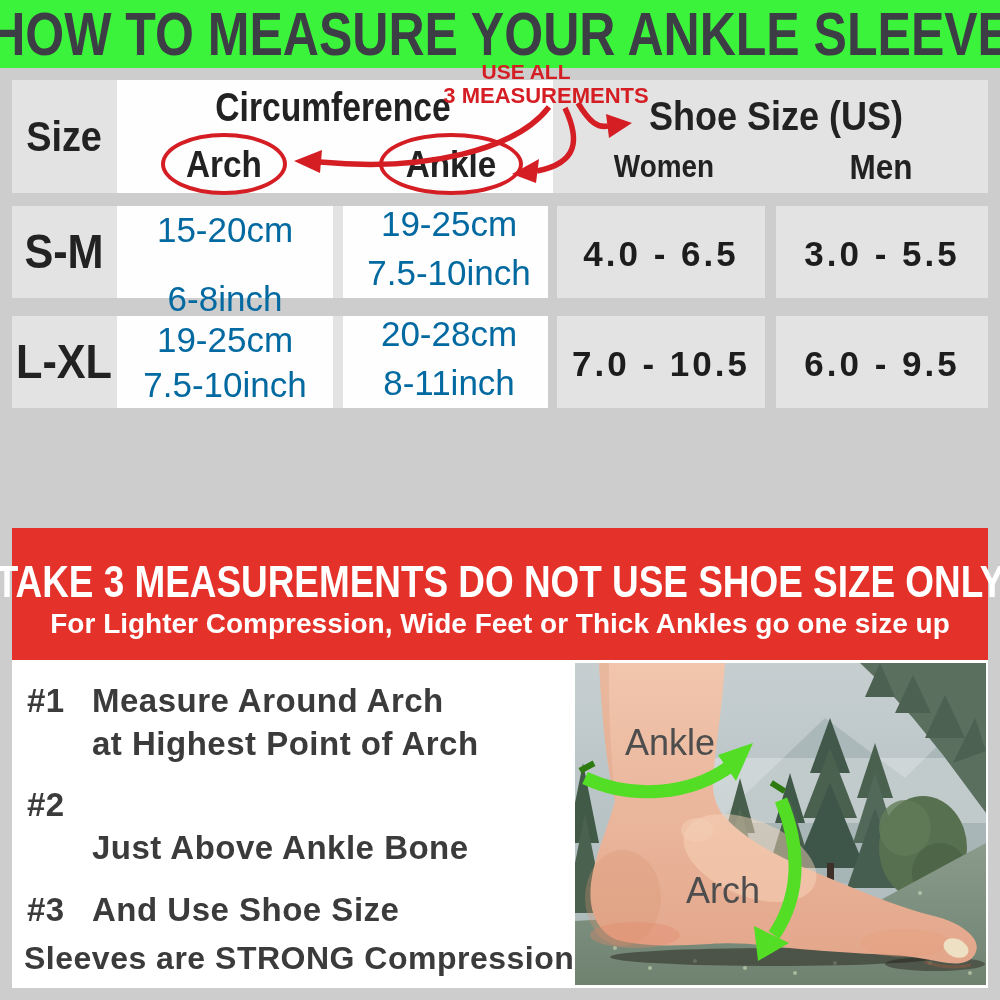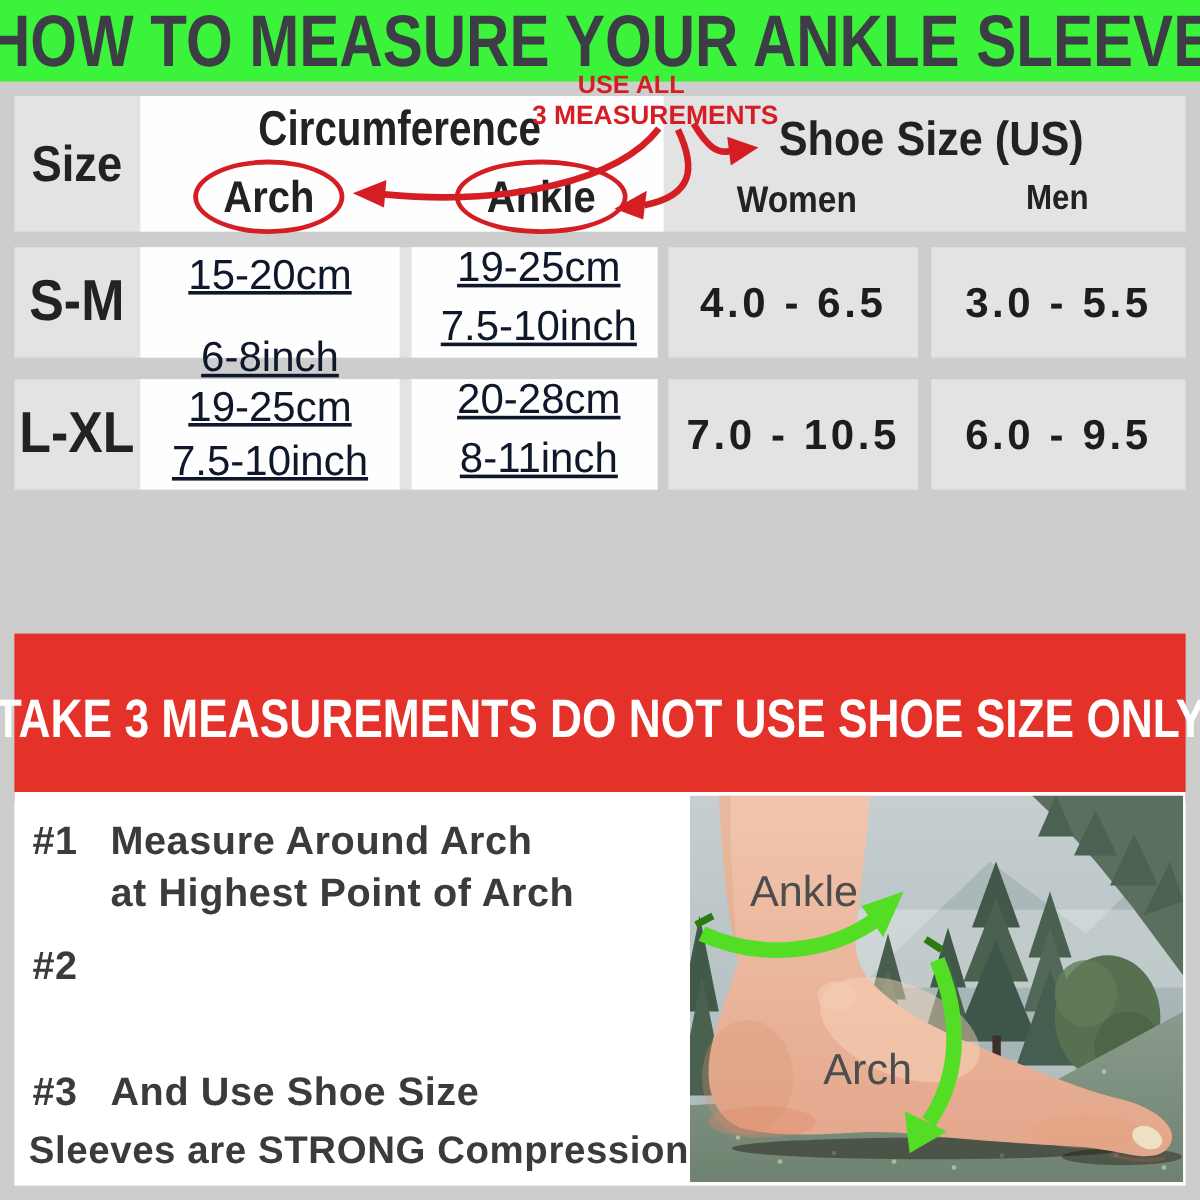--- a/index.html
+++ b/index.html
@@ -24,21 +24,21 @@
 
   .block{position:absolute;background:#e3e3e3;}
   .white-cell{position:absolute;background:#fefefe;}
 
   .lbl{position:absolute;transform:translate(-50%,-50%);color:#222;white-space:nowrap;line-height:1;}
   .b{font-weight:bold;}
   .red-txt{color:#d41e24;font-weight:bold;}
   .red-ellipse{position:absolute;border:4px solid #d41e24;border-radius:50%;transform:translate(-50%,-50%);}
 
   .shoe-num{font-weight:bold;letter-spacing:3px;color:#1d1d1d;}
-  .cm-val{font-size:35px;color:#0f172a;text-decoration:underline;}
+  .cm-val{font-size:35px;color:#0369a1;}
 
   .red-banner{
     position:absolute;left:12px;top:528px;width:976px;height:140px;background:#e4312a;
     display:flex;flex-direction:column;align-items:center;justify-content:center;gap:6px;
   }
   .red-banner .l1{font-size:45px;font-weight:bold;color:#fff;line-height:1;}
   .red-banner .l2{font-size:28px;font-weight:bold;color:#fff;letter-spacing:0px;line-height:1;}
 
   .white-panel{position:absolute;left:12px;top:660px;width:976px;height:328px;background:#ffffff;}
   .instr{position:absolute;font-weight:bold;color:#3b3b3b;font-size:33px;line-height:1;white-space:nowrap;letter-spacing:0.5px;}
@@ -70,21 +70,21 @@
   <div class="white-cell" style="left:343px;top:316px;width:205px;height:92px;"></div>
   <div class="block" style="left:557px;top:316px;width:208px;height:92px;"></div>
   <div class="block" style="left:776px;top:316px;width:212px;height:92px;"></div>
 
   <div class="lbl b" style="left:64px;top:137px;font-size:42px;"><span class="cond90">Size</span></div>
   <div class="lbl b" style="left:333px;top:107px;font-size:41px;"><span class="cond">Circumference</span></div>
   <div class="lbl b" style="left:224px;top:164px;font-size:37px;"><span class="cond90">Arch</span></div>
   <div class="lbl b" style="left:451px;top:164px;font-size:37px;"><span class="cond90">Ankle</span></div>
   <div class="lbl b" style="left:776px;top:116px;font-size:40px;"><span class="cond90">Shoe Size (US)</span></div>
   <div class="lbl b" style="left:664px;top:166px;font-size:31px;"><span class="cond90">Women</span></div>
-  <div class="lbl b" style="left:881px;top:166px;font-size:29px;"><span class="cond90">Men</span></div>
+  <div class="lbl b" style="left:881px;top:166px;font-size:35px;"><span class="cond90">Men</span></div>
 
   <div class="red-ellipse" style="left:224px;top:164px;width:118px;height:54px;"></div>
   <div class="red-ellipse" style="left:451px;top:164px;width:136px;height:54px;"></div>
 
   <div class="lbl red-txt" style="left:526px;top:71px;font-size:21px;"><span>USE ALL</span></div>
   <div class="lbl red-txt" style="left:546px;top:96px;font-size:22px;"><span>3 MEASUREMENTS</span></div>
 
   <svg style="left:0;top:55px;" width="1000" height="140" viewBox="0 0 1000 140">
     <g stroke="#d41e24" stroke-width="5.5" fill="none">
       <path d="M 549 52 C 516 95, 425 117, 320 107"></path>
@@ -109,29 +109,31 @@
   <div class="lbl b" style="left:64px;top:362px;font-size:48px;"><span class="cond90">L-XL</span></div>
   <div class="lbl cm-val" style="left:225px;top:339px;"><span>19-25cm</span></div>
   <div class="lbl cm-val" style="left:225px;top:384px;"><span>7.5-10inch</span></div>
   <div class="lbl cm-val" style="left:449px;top:333px;"><span>20-28cm</span></div>
   <div class="lbl cm-val" style="left:449px;top:382px;"><span>8-11inch</span></div>
   <div class="lbl shoe-num" style="left:661px;top:363px;font-size:35px;"><span>7.0 - 10.5</span></div>
   <div class="lbl shoe-num" style="left:882px;top:363px;font-size:35px;"><span>6.0 - 9.5</span></div>
 
   <div class="red-banner">
     <div class="l1"><span class="cond">TAKE 3 MEASUREMENTS DO NOT USE SHOE SIZE ONLY</span></div>
+    <div class="l2"><span>For Lighter Compression, Wide Feet or Thick Ankles go one size up</span></div>
   </div>
 
   <div class="white-panel"></div>
 
   <div class="instr" style="left:27px;top:684px;"><span>#1</span></div>
   <div class="instr" style="left:92px;top:684px;"><span>Measure Around Arch</span></div>
   <div class="instr" style="left:92px;top:727px;"><span>at Highest Point of Arch</span></div>
 
   <div class="instr" style="left:27px;top:788px;"><span>#2</span></div>
+  <div class="instr" style="left:92px;top:831px;"><span>Just Above Ankle Bone</span></div>
 
   <div class="instr" style="left:27px;top:893px;"><span>#3</span></div>
   <div class="instr" style="left:92px;top:893px;"><span>And Use Shoe Size</span></div>
 
   <div class="footer-line" style="left:24px;top:940px;"><span>Sleeves are STRONG Compression</span></div>
 
   <svg class="photo-svg" style="left:575px;top:663px;" width="411" height="322" viewBox="0 0 411 322">
     <defs>
       <linearGradient id="sky" x1="0" y1="0" x2="0" y2="1">
         <stop offset="0" stop-color="#c6ced0"></stop>

